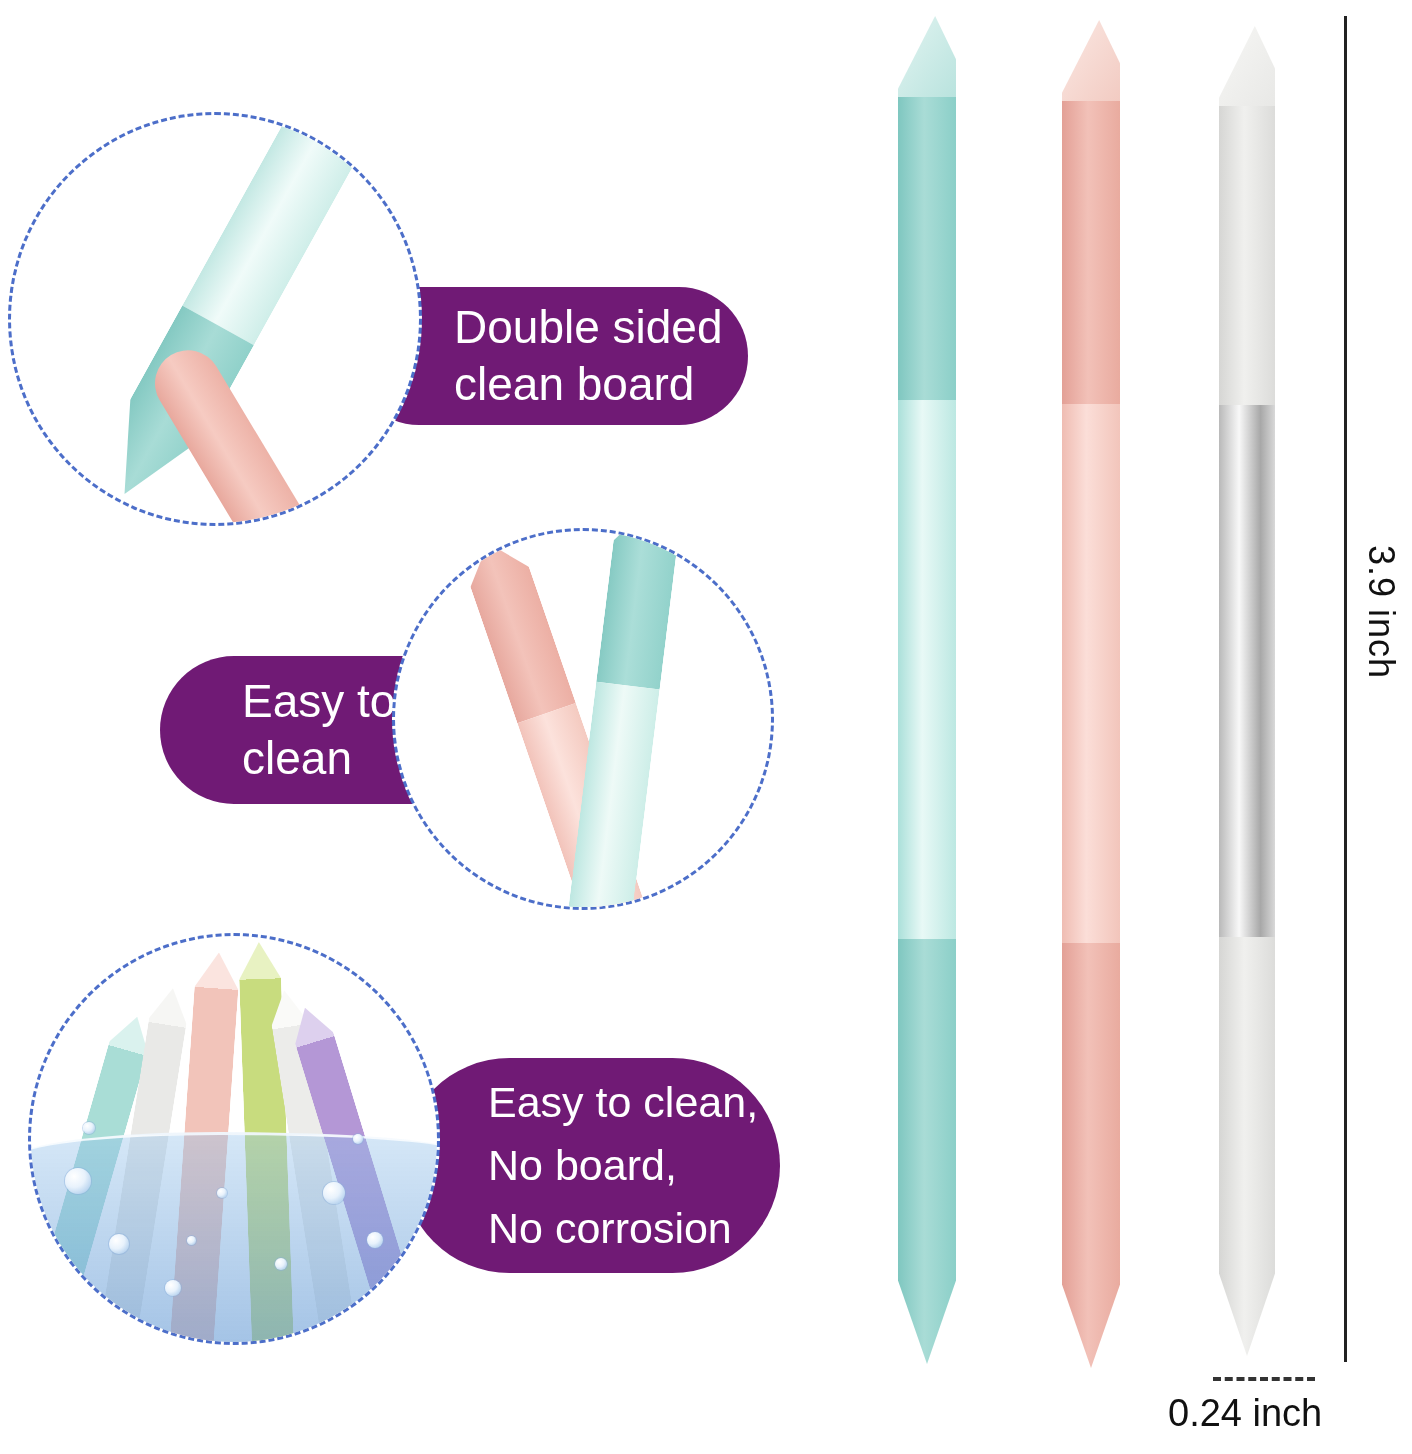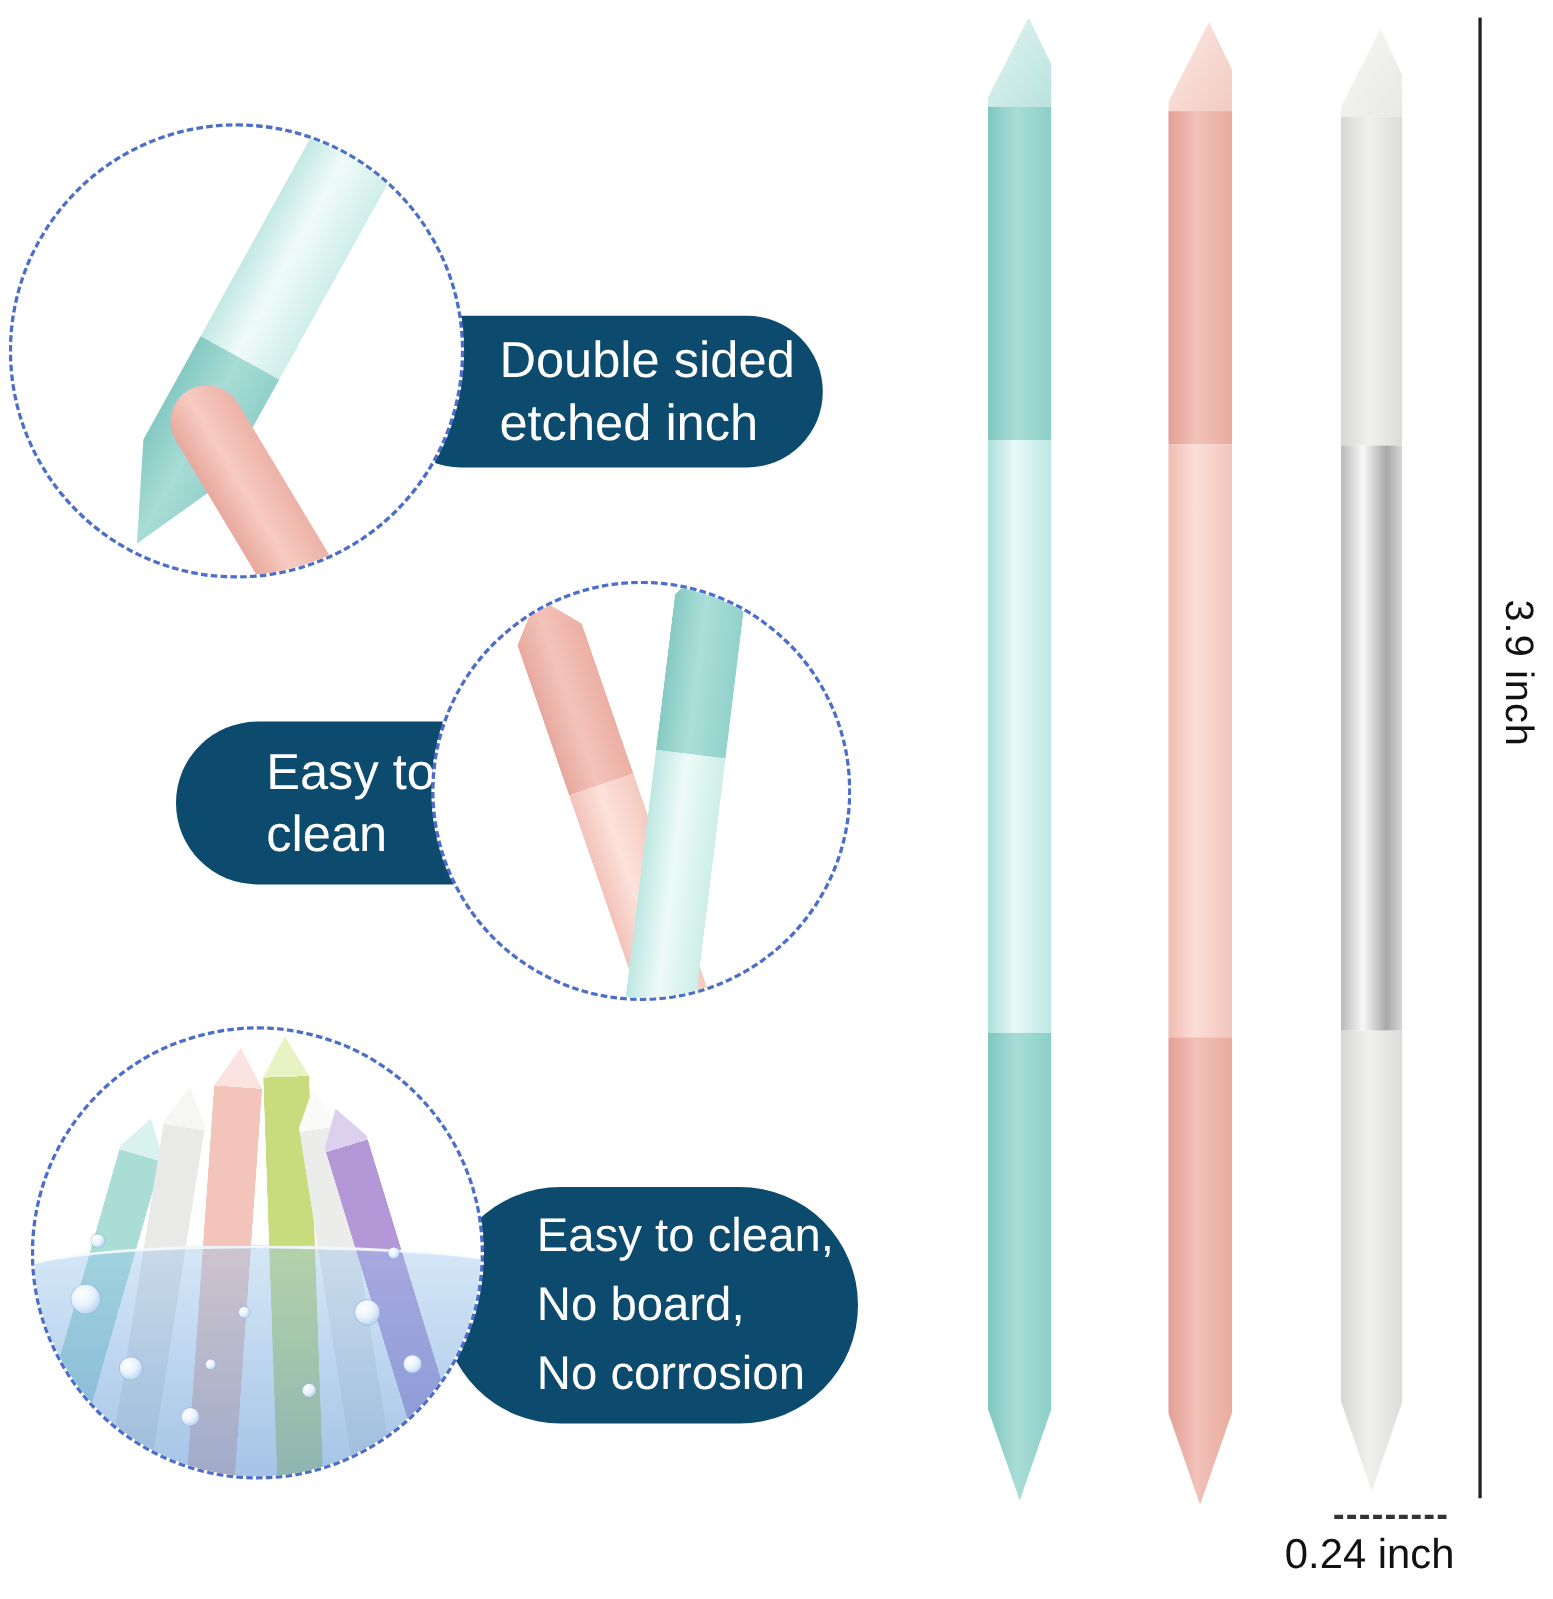--- a/index.html
+++ b/index.html
@@ -33,29 +33,29 @@
   .white-handle{background:linear-gradient(90deg,#b9b9b9,#f8f8f8 36%,#a8a8a8 74%,#d8d8d8);}
 
   
   #length-line{position:absolute;left:1344px;top:16px;height:1346px;width:0;border-left:3px solid #222;}
   #length-label{position:absolute;left:1360px;top:545px;writing-mode:vertical-rl;
     font-size:36px;color:#111;letter-spacing:1px;}
   #width-line{position:absolute;left:1213px;top:1377px;width:102px;height:0;border-top:4px dashed #333;}
   #width-label{position:absolute;left:1168px;top:1392px;width:190px;text-align:left;font-size:38px;color:#111;}
 
   
-  .pill{position:absolute;background:#0c4a6e;color:#ffffff;display:flex;flex-direction:column;
+  .pill{position:absolute;background:#701a75;color:#ffffff;display:flex;flex-direction:column;
     justify-content:center;z-index:1;box-sizing:border-box;}
   .pill span{display:block;}
   #pill-1{left:350px;top:287px;width:398px;height:138px;border-radius:70px;
     padding-left:104px;font-size:46px;line-height:57px;}
   #pill-2{left:160px;top:656px;width:374px;height:148px;border-radius:75px;
     padding-left:82px;font-size:46px;line-height:57px;justify-content:center;}
   #pill-3{left:402px;top:1058px;width:378px;height:215px;border-radius:108px;
-    padding-left:86px;font-size:43px;line-height:63px;margin-top:21px;}
+    padding-left:86px;font-size:43px;line-height:63px;}
 
   
   .callout-circle{position:absolute;border:3px dashed #4c6ec9;border-radius:50%;
     background:#ffffff;overflow:hidden;z-index:2;}
   #circle-1{left:8px;top:112px;width:408px;height:408px;}
   #circle-2{left:392px;top:528px;width:376px;height:376px;}
   #circle-3{left:28px;top:933px;width:406px;height:406px;}
 
   .rod{position:absolute;display:flex;flex-direction:column;}
   .rod .rs{width:100%;}
@@ -133,21 +133,21 @@
     </div>
   </div>
 
   <div id="length-line"></div>
   <div id="length-label">3.9 inch</div>
   <div id="width-line"></div>
   <div id="width-label">0.24 inch</div>
 
   <div class="pill" id="pill-1">
     <span>Double sided</span>
-    <span>etched inch</span>
+    <span>clean board</span>
   </div>
 
   <div class="pill" id="pill-2">
     <span>Easy to</span>
     <span>clean</span>
   </div>
 
   <div class="pill" id="pill-3">
     <span>Easy to clean,</span>
     <span>No board,</span>

